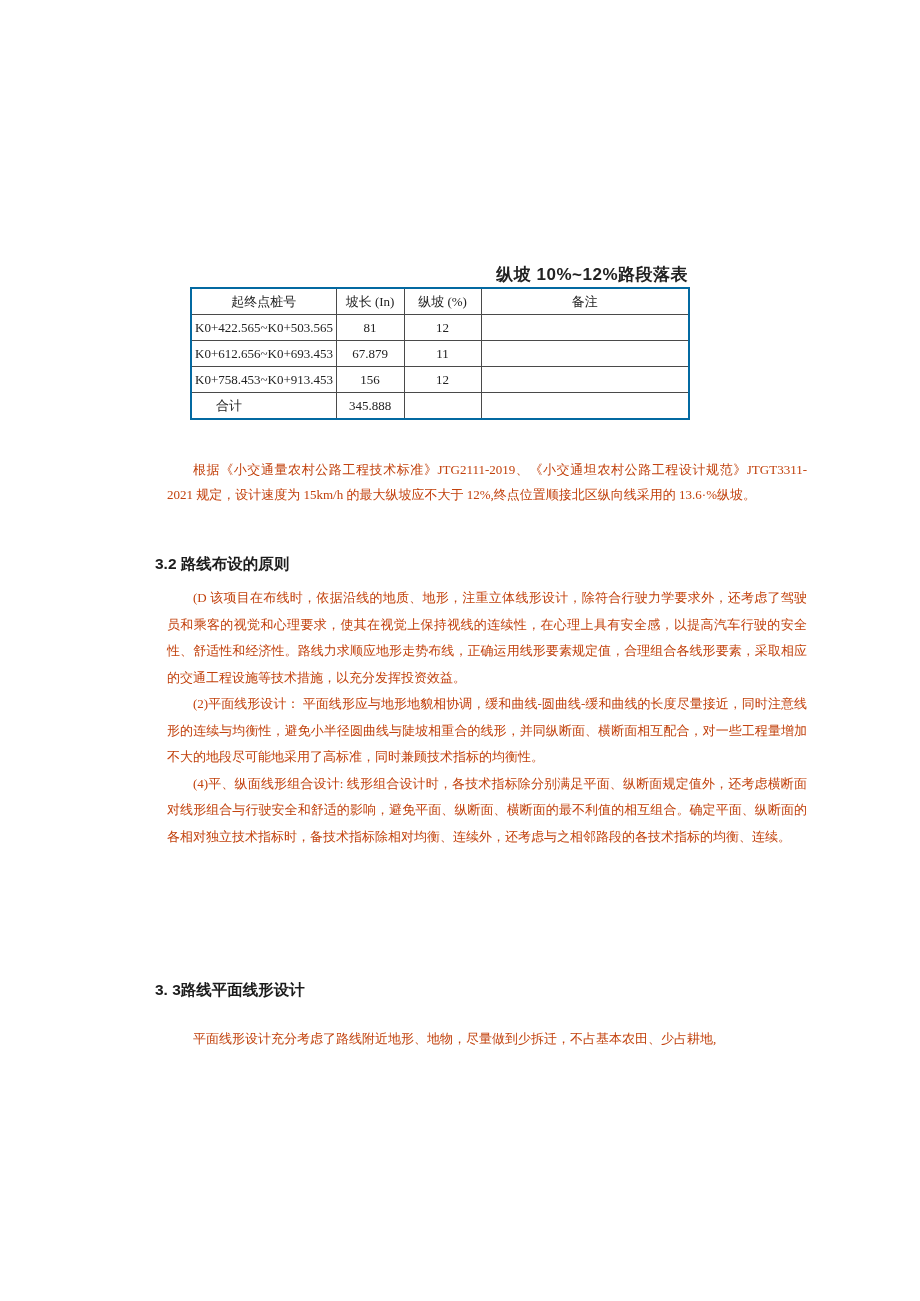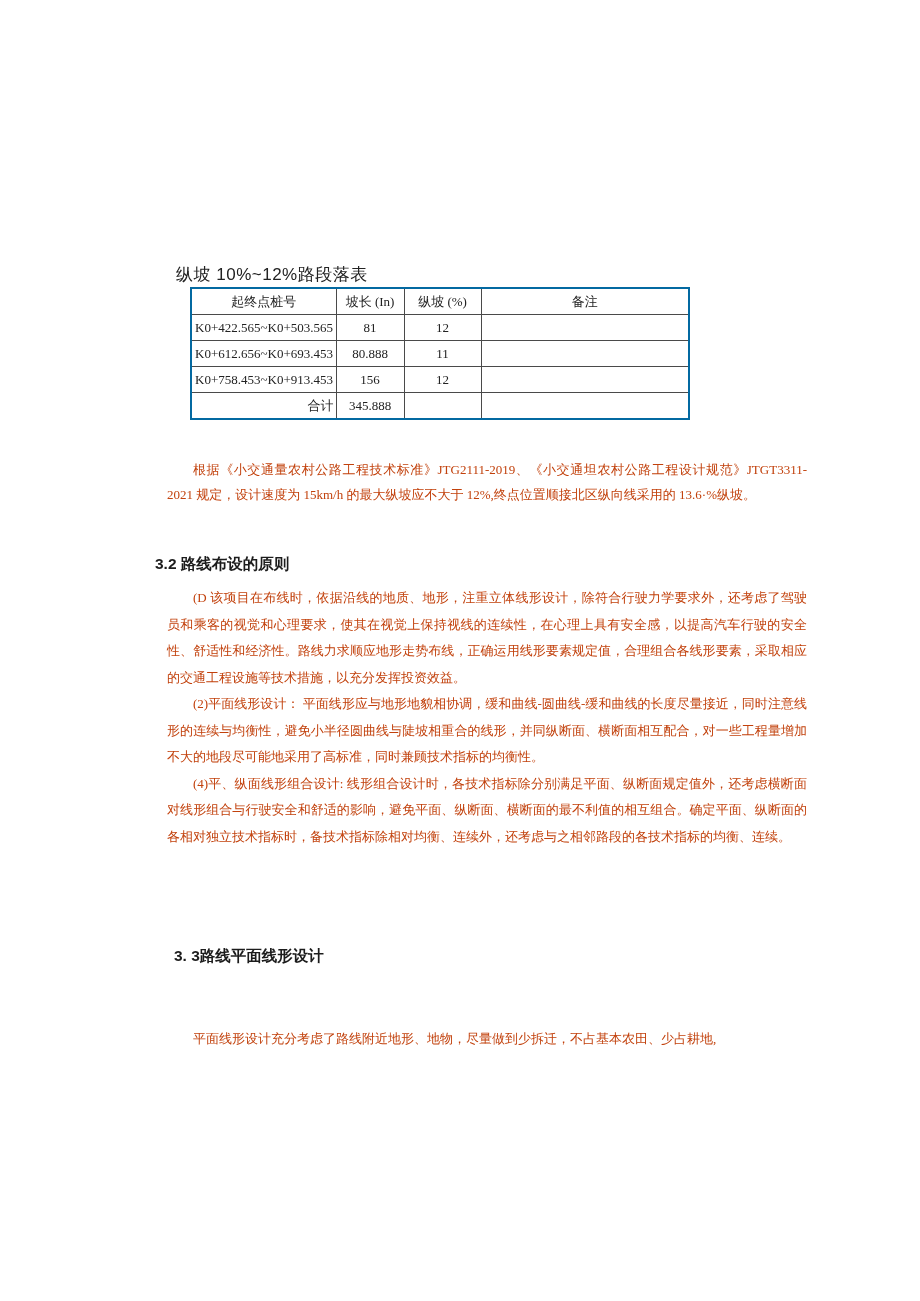--- a/index.html
+++ b/index.html
@@ -12,24 +12,24 @@
   .page {
     position: relative;
     width: 920px; height: 1301px;
     background: #ffffff;
     overflow: hidden;
   }
 
   
   .table-title {
     position: absolute;
-    top: 263px; left: 176px; width: 498px;
-    text-align: left;
+    top: 263px; left: 190px; width: 498px;
+    text-align: right;
     font-family: "Liberation Sans", sans-serif;
-    font-weight: normal;
+    font-weight: bold;
     font-size: 17px;
     color: #222;
     letter-spacing: 0.5px;
   }
 
   
   table.grade-table {
     position: absolute;
     top: 287px; left: 190px;
     width: 498px;
@@ -46,21 +46,21 @@
     border: 1px solid #4a4a4a;
     height: 25px;
     padding: 0 2px;
     text-align: center;
     font-weight: normal;
     overflow: hidden;
     white-space: nowrap;
   }
   table.grade-table { border: 2px solid #0369a1; }
   table.grade-table td.station { text-align: left; padding-left: 3px; }
-  table.grade-table td.station.center { text-align: right; padding-left: 24px; }
+  table.grade-table td.station.center { text-align: left; padding-left: 24px; }
 
   
   .txt {
     position: absolute;
     left: 167px; width: 640px;
     font-size: 13px;
     text-align: justify;
     color: #c2410c;
   }
   .indent { text-indent: 2em; margin: 0; }
@@ -70,21 +70,21 @@
     left: 155px; width: 640px;
     font-family: "Liberation Sans", sans-serif;
     font-weight: bold;
     font-size: 15.5px;
     color: #1c1c1c;
     margin: 0;
   }
   .h-32 { top: 554px; }
   .body-flow { top: 585px; line-height: 26.5px; }
   .body-flow p { margin: 0; }
-  .h-33 { top: 946px; margin-left: 19px; }
+  .h-33 { top: 980px; }
   .p-final { top: 1026px; line-height: 25px; }
 </style>
 </head>
 <body>
 
 <div class="page">
 
   <div class="table-title">纵坡 10%~12%路段落表</div>
 
   <table class="grade-table">
@@ -104,21 +104,21 @@
     </thead>
     <tbody>
       <tr>
         <td class="station">K0+422.565~K0+503.565</td>
         <td>81</td>
         <td>12</td>
         <td></td>
       </tr>
       <tr>
         <td class="station">K0+612.656~K0+693.453</td>
-        <td>80.888</td>
+        <td>67.879</td>
         <td>11</td>
         <td></td>
       </tr>
       <tr>
         <td class="station">K0+758.453~K0+913.453</td>
         <td>156</td>
         <td>12</td>
         <td></td>
       </tr>
       <tr>

